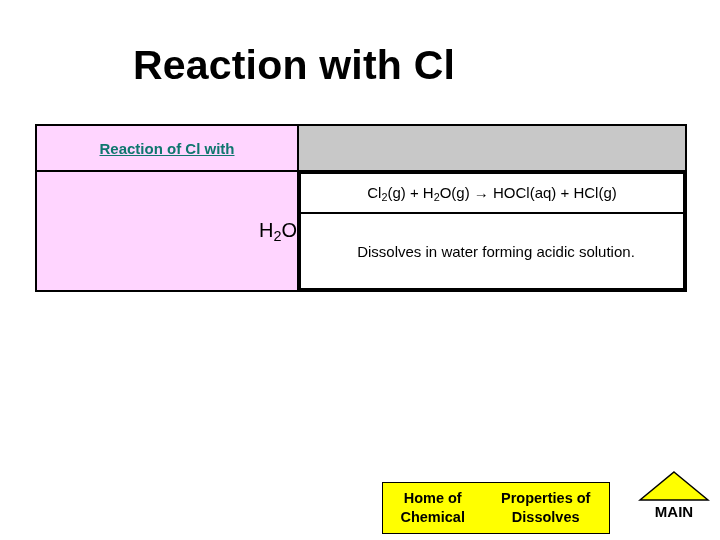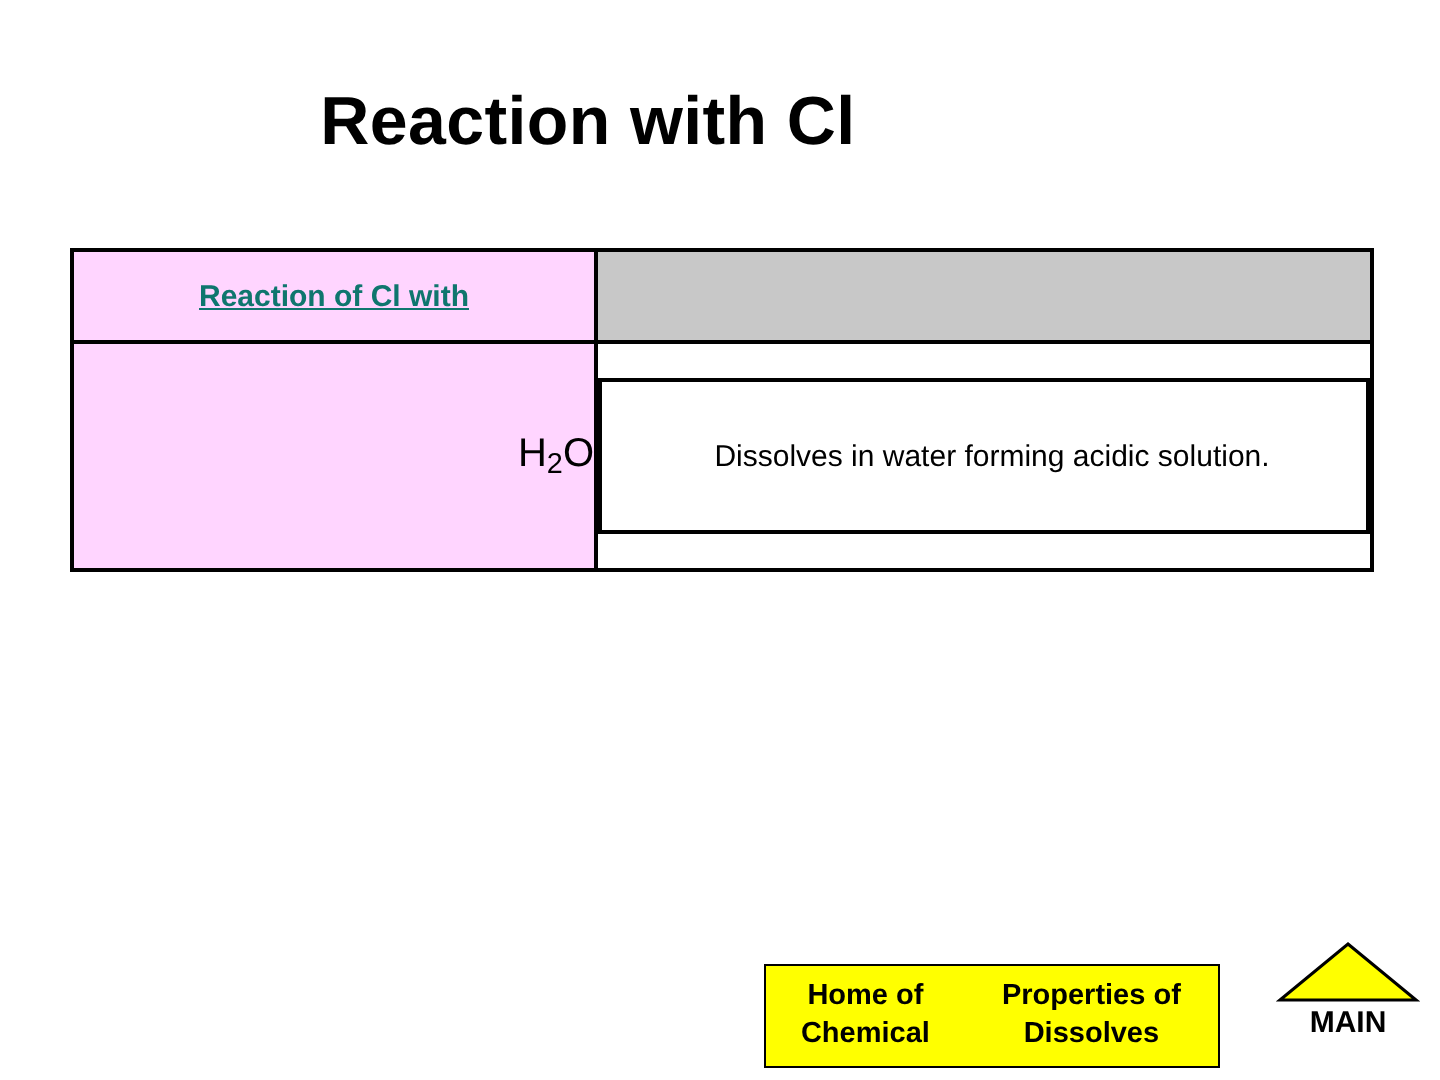--- a/index.html
+++ b/index.html
@@ -14,21 +14,21 @@
     font-family: "Liberation Sans", sans-serif;
     overflow: hidden;
   }
 
   #slide-title {
     position: absolute;
     left: 0;
     top: 42px;
     width: 588px;
     text-align: center;
-    font-size: 34px;
+    font-size: 41px;
     font-weight: bold;
     color: #000000;
     letter-spacing: 0.2px;
   }
 
   #reaction-table {
     position: absolute;
     left: 35px;
     top: 124px;
     width: 650px;
@@ -154,20 +154,25 @@
       <span></span>
     </td>
   </tr>
   <tr>
     <td class="body-left col-left">
       <span><span>H</span><sub>2</sub><span>O</span></span>
     </td>
     <td class="col-right" style="padding:0">
       <table class="nested">
         <tbody>
+              <tr>
+          <td class="equation-cell">
+            <span><span>Cl</span><sub>2</sub><span>(g) + H</span><sub>2</sub><span>O(g) → HOCl(aq) + HCl(g)</span></span>
+          </td>
+        </tr>
         <tr>
           <td class="desc-cell">Dissolves in water forming acidic solution.</td>
         </tr>
       </tbody>
           </table>
     </td>
   </tr>
 </tbody>
   </table>
 

